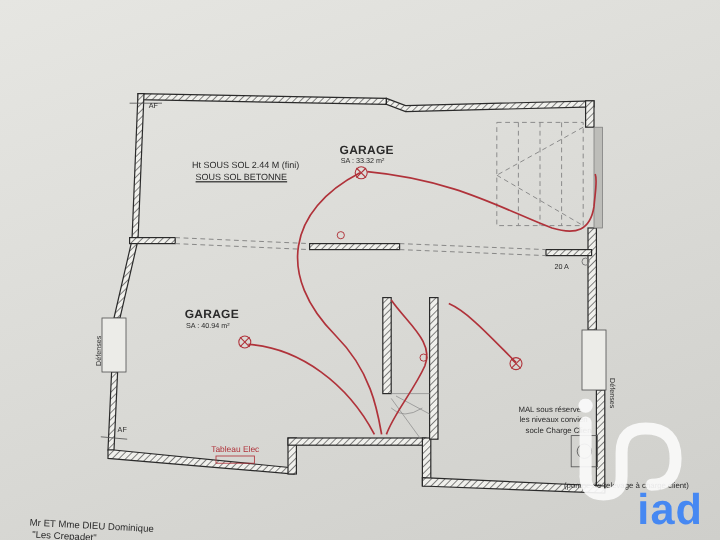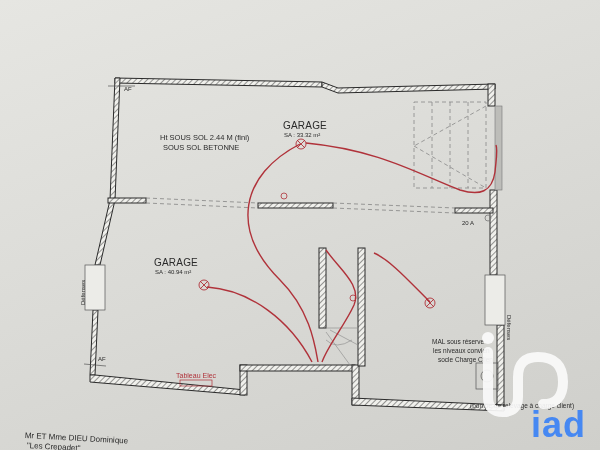--- a/index.html
+++ b/index.html
@@ -3,21 +3,21 @@
   <meta charset="utf-8">
   <style>
     html, body { margin: 0; padding: 0; }
     body {
       width: 600px; height: 450px; overflow: hidden; position: relative;
       background: linear-gradient(160deg, #e6e6e2 0%, #dcdcd8 45%, #cfcfcb 100%);
       font-family: "Liberation Sans", sans-serif;
     }
     .plan { position: absolute; left: 0; top: 0; width: 600px; height: 450px; }
     .lbl { position: absolute; color: #2a2a2a; font-family: "Liberation Sans", sans-serif; white-space: nowrap; line-height: 1; }
-    .room-title { font-size: 10px; font-weight: normal; letter-spacing: 0.2px; }
+    .room-title { font-size: 10px; font-weight: bold; letter-spacing: 0.2px; }
     .room-area { font-size: 6px; }
     .note { font-size: 7.5px; }
     .red { color: #b0323a; }
     .small { font-size: 6px; }
     .footer { font-size: 8px; transform: rotate(3deg); transform-origin: left top; }
     .vert { transform: rotate(-90deg); transform-origin: left top; font-size: 6px; }
     .watermark { position: absolute; right: 12px; bottom: 8px; width: 110px; height: 110px; }
     .wm-text { position: absolute; right: 14px; bottom: 4px; color: #3b82f6; font-size: 36px; font-weight: bold; letter-spacing: 1px; opacity: 0.92; }
   </style>
 </head>
@@ -137,21 +137,21 @@
     </g>
 
     <g stroke="#555" stroke-width="0.7" fill="none">
       <line x1="108" y1="86" x2="135" y2="86"></line>
       <line x1="84" y1="364" x2="106" y2="366"></line>
     </g>
   </svg>
 
   
   <div class="lbl note" style="left:160px; top:134px;">Ht SOUS SOL 2.44 M (fini)</div>
-  <div class="lbl note" style="left:163px; top:144px;">SOUS SOL BETONNE</div>
+  <div class="lbl note" style="left:163px; top:144px;text-decoration:underline;">SOUS SOL BETONNE</div>
 
   <div class="lbl room-title" style="left:283px; top:121px;">GARAGE</div>
   <div class="lbl room-area" style="left:284px; top:132px;">SA : 33.32 m²</div>
 
   <div class="lbl room-title" style="left:154px; top:258px;">GARAGE</div>
   <div class="lbl room-area" style="left:155px; top:269px;">SA : 40.94 m²</div>
 
   <div class="lbl small" style="left:124px; top:86px;">AF</div>
   <div class="lbl small" style="left:98px; top:356px;">AF</div>
   <div class="lbl small" style="left:462px; top:220px;">20 A</div>

